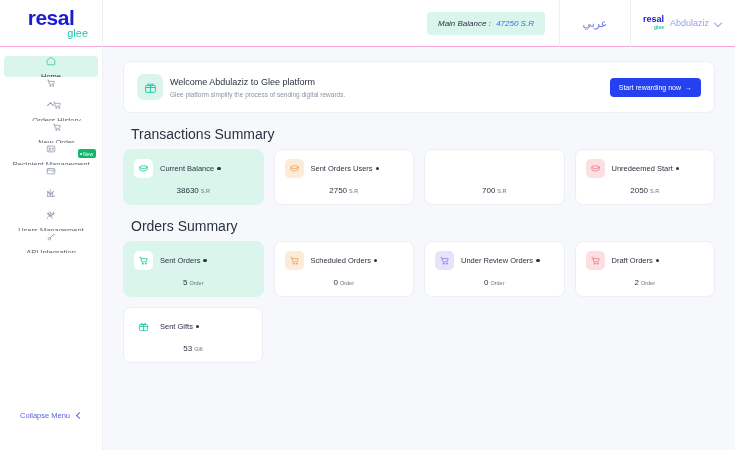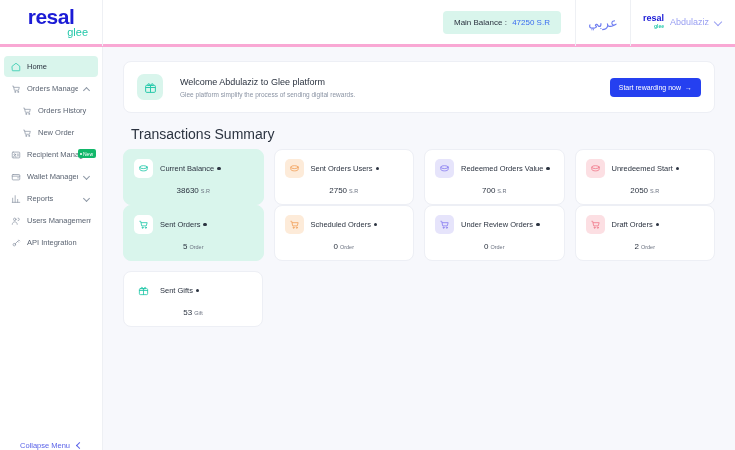--- a/index.html
+++ b/index.html
@@ -8,49 +8,49 @@
     font-family: "Liberation Sans", sans-serif;
     background: #ffffff;
     overflow: hidden;
   }
   .app { display: flex; flex-direction: column; width: 735px; height: 450px; }
 
   
   .header {
     height: 47px; flex: 0 0 47px;
     display: flex; align-items: center;
-    border-bottom: 3px solid #f9a8d4;
+    border-bottom: 1px solid #f9a8d4;
     background: #fff;
   }
   .brand {
     width: 103px; flex: 0 0 103px; height: 47px;
     display: flex; flex-direction: column;
     align-items: center; justify-content: center;
     border-right: 1px solid #eef0f4;
   }
   .brand-main {
     font-size: 21px; font-weight: 700; color: #1b1bd6;
     letter-spacing: -0.5px; line-height: 20px;
   }
   .brand-sub {
     font-size: 11px; color: #22c7a9; line-height: 12px;
     align-self: flex-end; margin-right: 14px; margin-top: -1px;
   }
   .header-spacer { flex: 1 1 auto; }
   .balance-chip {
     background: #d9f5ec; border-radius: 4px;
     padding: 7px 11px; font-size: 8px; color: #2b3340;
-    white-space: nowrap; margin-right: 14px;
+    white-space: nowrap; margin-right: 14px; font-style: italic;
   }
   .balance-chip .bal-val { color: #3b6ef0; margin-left: 3px; }
   .lang-toggle {
-    width: 56px; height: 47px; display: flex;
+    width: 72px; height: 47px; display: flex;
     align-items: center; justify-content: center;
     border-left: 1px solid #eef0f4; border-right: 1px solid #eef0f4;
-    font-size: 13px; color: #6c7bf0; direction: rtl;
+    font-size: 11px; color: #6c7bf0; direction: rtl;
   }
   .user-box {
     display: flex; align-items: center; gap: 6px;
     padding: 0 12px 0 12px; height: 47px;
   }
   .user-logo {
     font-size: 9px; font-weight: 700; color: #1b1bd6; line-height: 8px;
     display: flex; flex-direction: column; align-items: flex-start;
   }
   .user-logo .ul-sub { font-size: 5px; color: #22c7a9; align-self: flex-end; }
@@ -70,21 +70,21 @@
   .sidebar {
     width: 103px; flex: 0 0 103px;
     background: #fff; border-right: 1px solid #eef0f4;
     display: flex; flex-direction: column;
     padding-top: 8px; position: relative;
   }
   .nav-item {
     display: flex; align-items: center; gap: 6px;
     height: 21px; padding: 0 7px; margin: 1px 4px;
     font-size: 7.5px; color: #5b6472; border-radius: 4px;
-    position: relative; cursor: pointer;
+    position: relative; cursor: pointer; flex-direction: column;
   }
   .nav-item.active { background: #d9f5ec; color: #2b3340; }
   .nav-item.sub { padding-left: 18px; }
   .nav-ico { width: 10px; height: 10px; flex: 0 0 10px; display: block; }
   .nav-label { flex: 1 1 auto; white-space: nowrap; overflow: hidden; }
   .nav-caret { width: 7px; height: 7px; position: relative; flex: 0 0 7px; }
   .nav-caret::after {
     content: ""; position: absolute; left: 0; top: 1px;
     width: 4px; height: 4px;
     border-right: 1.2px solid #8e98a6; border-bottom: 1.2px solid #8e98a6;
@@ -95,42 +95,42 @@
     position: absolute; right: 2px; top: 5px;
     background: #12b76a; color: #fff;
     font-size: 5px; padding: 1.5px 3px 1.5px 5px;
     border-radius: 2px; white-space: nowrap;
   }
   .badge-new::before {
     content: ""; position: absolute; left: 2px; top: 3.5px;
     width: 2px; height: 2px; background: #fff; border-radius: 50%;
   }
   .collapse {
-    margin-top: auto; margin-bottom: 0;
+    margin-top: auto; margin-bottom: 30px;
     display: flex; align-items: center; justify-content: center; gap: 5px;
     font-size: 7.5px; color: #5a63e8; cursor: pointer;
   }
   .collapse .cchev { width: 7px; height: 7px; position: relative; }
   .collapse .cchev::after {
     content: ""; position: absolute; left: 2px; top: 1px;
     width: 4px; height: 4px;
     border-left: 1.3px solid #5a63e8; border-bottom: 1.3px solid #5a63e8;
     transform: rotate(45deg);
   }
 
   
   .main {
     flex: 1 1 auto; background: #f7f8fc;
     padding: 14px 20px; overflow: hidden;
   }
 
   .banner {
     background: #fff; border: 1px solid #edeff5; border-radius: 8px;
     height: 52px; display: flex; align-items: center;
-    padding: 0 13px; gap: 17px;
+    padding: 0 13px; gap: 7px;
   }
   .banner-ico {
     width: 26px; height: 26px; flex: 0 0 26px; border-radius: 7px;
     background: #d9f5ec; display: flex; align-items: center; justify-content: center;
   }
   .banner-text { flex: 1 1 auto; }
   .banner-title { font-size: 9px; color: #2b3340; margin-bottom: 4px; }
   .banner-sub { font-size: 6.5px; color: #8a93a3; }
   .banner-btn {
     background: #2540f0; color: #fff; border: none; border-radius: 4px;
@@ -326,51 +326,40 @@
                 </svg>
               </div>
               <div class="card-label">
                 <span>Sent Orders Users</span>
                 <span class="dot-info"></span>
               </div>
             </div>
             <div class="card-val"><span>2750</span><span class="unit">S.R</span></div>
           </div>
           <div class="card">
-            <div class="card-top">
-              <div class="card-ico ico-purple">
-                <svg width="11" height="11" viewBox="0 0 24 24" fill="none" stroke="#8b7ff0" stroke-width="1.8" stroke-linecap="round" stroke-linejoin="round">
-                  <ellipse cx="12" cy="9" rx="8" ry="3.2"></ellipse>
-                  <path d="M4 9v5c0 1.8 3.6 3.2 8 3.2s8-1.4 8-3.2V9"></path>
-                </svg>
-              </div>
-              <div class="card-label">
-                <span>Redeemed Orders Value</span>
-                <span class="dot-info"></span>
-              </div>
-            </div>
             <div class="card-val"><span>700</span><span class="unit">S.R</span></div>
           </div>
           <div class="card">
             <div class="card-top">
               <div class="card-ico ico-pink">
                 <svg width="11" height="11" viewBox="0 0 24 24" fill="none" stroke="#f07b8c" stroke-width="1.8" stroke-linecap="round" stroke-linejoin="round">
                   <ellipse cx="12" cy="9" rx="8" ry="3.2"></ellipse>
                   <path d="M4 9v5c0 1.8 3.6 3.2 8 3.2s8-1.4 8-3.2V9"></path>
                 </svg>
               </div>
               <div class="card-label">
                 <span>Unredeemed Start</span>
                 <span class="dot-info"></span>
               </div>
             </div>
             <div class="card-val"><span>2050</span><span class="unit">S.R</span></div>
           </div>
         </div>
 
+      <div class="section-title">Orders Summary</div>
       <div class="card-row" id="ord-cards">
           <div class="card mint">
             <div class="card-top">
               <div class="card-ico ico-teal">
                 <svg width="11" height="11" viewBox="0 0 24 24" fill="none" stroke="#22c7a9" stroke-width="1.8" stroke-linecap="round" stroke-linejoin="round">
                   <path d="M4 5h2l2 10h10l2-7H7"></path>
                   <circle cx="10" cy="19" r="1.2"></circle>
                   <circle cx="17" cy="19" r="1.2"></circle>
                 </svg>
               </div>

